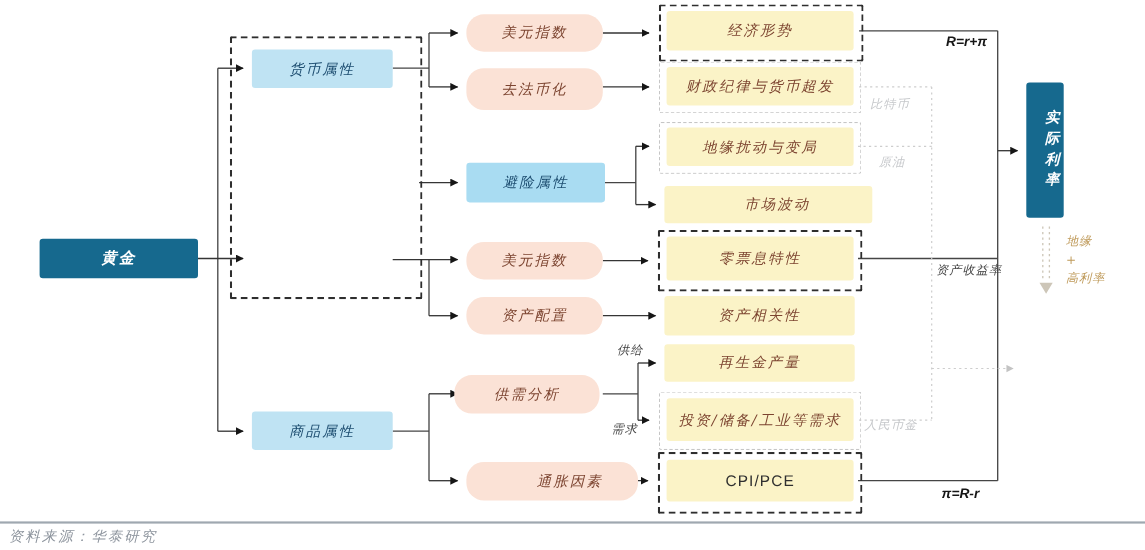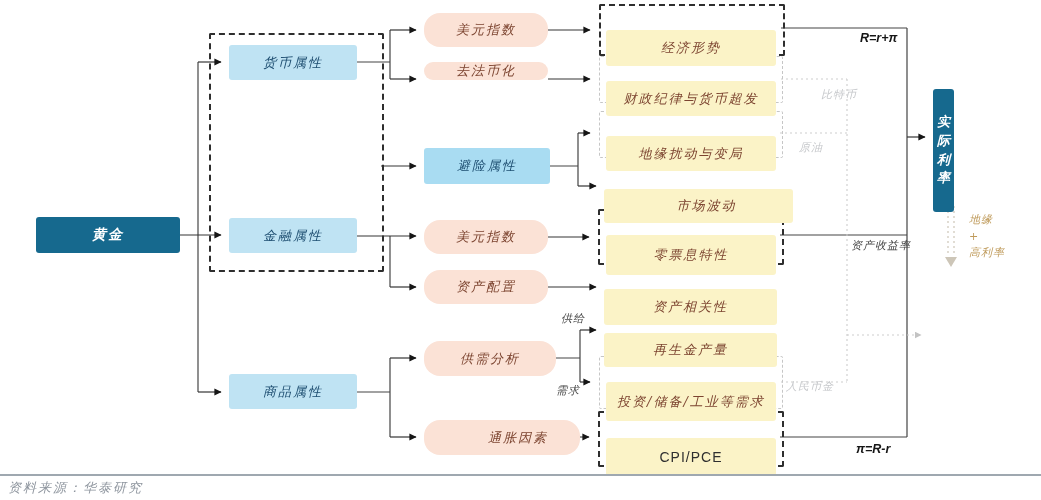--- a/index.html
+++ b/index.html
@@ -4,21 +4,21 @@
 <style>
   html,body{margin:0;padding:0;background:#ffffff;}
   .canvas{position:relative;width:1041px;height:500px;background:#ffffff;overflow:hidden;
           font-family:"DejaVu Serif", serif;}
   .lines-svg{position:absolute;left:0;top:0;width:1041px;height:500px;}
   .box{position:absolute;display:flex;align-items:center;justify-content:center;
        border-radius:3px;font-size:13px;font-style:italic;letter-spacing:2px;}
   .blue{background:#bfe3f3;color:#1d4d70;}
   .hedge{background:#a9dcf2;color:#1d4d70;}
   .pink{background:#fbe2d6;color:#7c4430;border-radius:16px;}
-  .yellow{background:#fbf3c7;color:#7c4430;margin-top:20px;}
+  .yellow{background:#fbf3c7;color:#7c4430;}
   .darkteal{background:#16698e;color:#ffffff;font-weight:bold;}
   .graybox{background:#a2a3a7;color:#ffffff;font-weight:bold;}
   .vbox{white-space:pre-line;text-align:center;line-height:1.45;font-size:13px;letter-spacing:0;}
   .dashed-dark{position:absolute;border:2px dashed #2e2e2e;border-radius:2px;}
   .dashed-light{position:absolute;border:1px dashed #c6c6c6;border-radius:2px;}
   .note{position:absolute;font-size:11px;font-style:italic;letter-spacing:1px;}
   .note-gray{color:#c6c8cb;}
   .note-dark{color:#454545;}
   .note-tan{color:#bf9a5a;white-space:pre-line;line-height:1.5;}
   .formula{position:absolute;font-family:"Liberation Sans", sans-serif;font-weight:bold;
@@ -102,43 +102,40 @@
   <div class="dashed-light" style="left:599px;top:356px;width:182px;height:51px;"></div>
   <div class="dashed-dark" style="left:598px;top:411px;width:182px;height:52px;"></div>
 
   <div class="box darkteal" style="left:36px;top:217px;width:144px;height:36px;font-size:14px;">
     <span>黄金</span>
   </div>
 
   <div class="box blue" style="left:229px;top:45px;width:128px;height:35px;">
     <span>货币属性</span>
   </div>
-  <div class="box blue" style="left:229px;top:218px;width:128px;height:35px;">
-    <span>金融属性</span>
-  </div>
   <div class="box blue" style="left:229px;top:374px;width:128px;height:35px;">
     <span>商品属性</span>
   </div>
   <div class="box hedge" style="left:424px;top:148px;width:126px;height:36px;">
     <span>避险属性</span>
   </div>
 
   <div class="box pink" style="left:424px;top:13px;width:124px;height:34px;">
     <span>美元指数</span>
   </div>
-  <div class="box pink" style="left:424px;top:62px;width:124px;height:18px;">
+  <div class="box pink" style="left:424px;top:62px;width:124px;height:38px;">
     <span>去法币化</span>
   </div>
   <div class="box pink" style="left:424px;top:220px;width:124px;height:34px;">
     <span>美元指数</span>
   </div>
   <div class="box pink" style="left:424px;top:270px;width:124px;height:34px;">
     <span>资产配置</span>
   </div>
-  <div class="box pink" style="left:424px;top:341px;width:132px;height:35px;">
+  <div class="box pink" style="left:413px;top:341px;width:132px;height:35px;">
     <span>供需分析</span>
   </div>
   <div class="box pink" style="left:424px;top:420px;width:124px;height:35px;padding-left:32px;">
     <span>通胀因素</span>
   </div>
 
   <div class="box yellow" style="left:606px;top:10px;width:170px;height:36px;">
     <span>经济形势</span>
   </div>
   <div class="box yellow" style="left:606px;top:61px;width:170px;height:35px;">
@@ -159,27 +156,27 @@
   <div class="box yellow" style="left:604px;top:313px;width:173px;height:34px;">
     <span>再生金产量</span>
   </div>
   <div class="box yellow" style="left:606px;top:362px;width:170px;height:39px;">
     <span>投资/储备/工业等需求</span>
   </div>
   <div class="box yellow cpi" style="left:606px;top:418px;width:170px;height:38px;">
     <span>CPI/PCE</span>
   </div>
 
-  <div class="box darkteal vbox" style="left:933px;top:89px;width:21px;height:123px;">
+  <div class="box darkteal vbox" style="left:933px;top:75px;width:21px;height:123px;padding-left:13px;">
     <span style="white-space:pre-line;">实际
 利率</span>
   </div>
 
   <div class="formula" style="left:860px;top:31px;">R=r+π</div>
-  <div class="note note-gray" style="left:791px;top:87px;margin-left:30px;">比特币</div>
+  <div class="note note-gray" style="left:791px;top:87px;">比特币</div>
   <div class="note note-gray" style="left:799px;top:140px;">原油</div>
   <div class="note note-dark" style="left:851px;top:238px;">资产收益率</div>
   <div class="note note-tan" style="left:969px;top:212px;">地缘
 +
 高利率</div>
   <div class="note note-gray" style="left:786px;top:379px;">人民币金</div>
   <div class="note note-dark" style="left:561px;top:311px;">供给</div>
   <div class="note note-dark" style="left:556px;top:383px;">需求</div>
   <div class="formula" style="left:856px;top:442px;">π=R-r</div>
 

